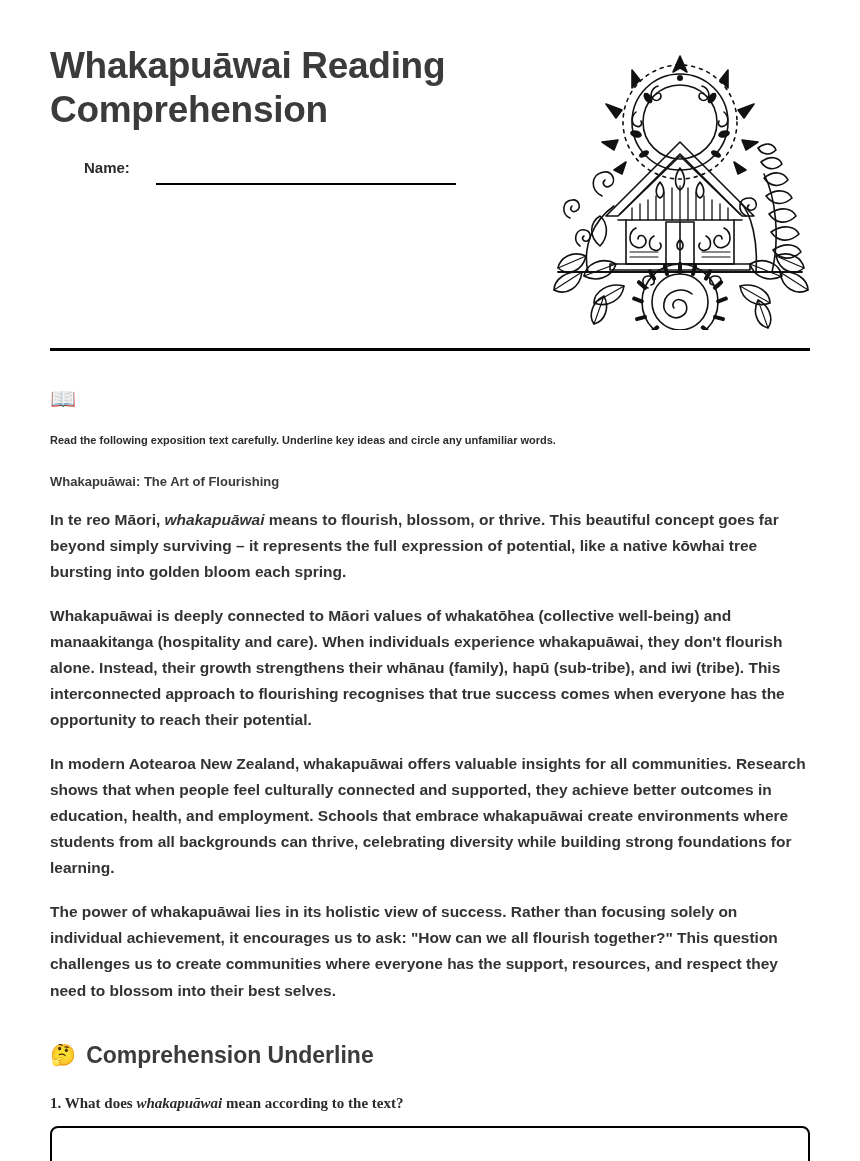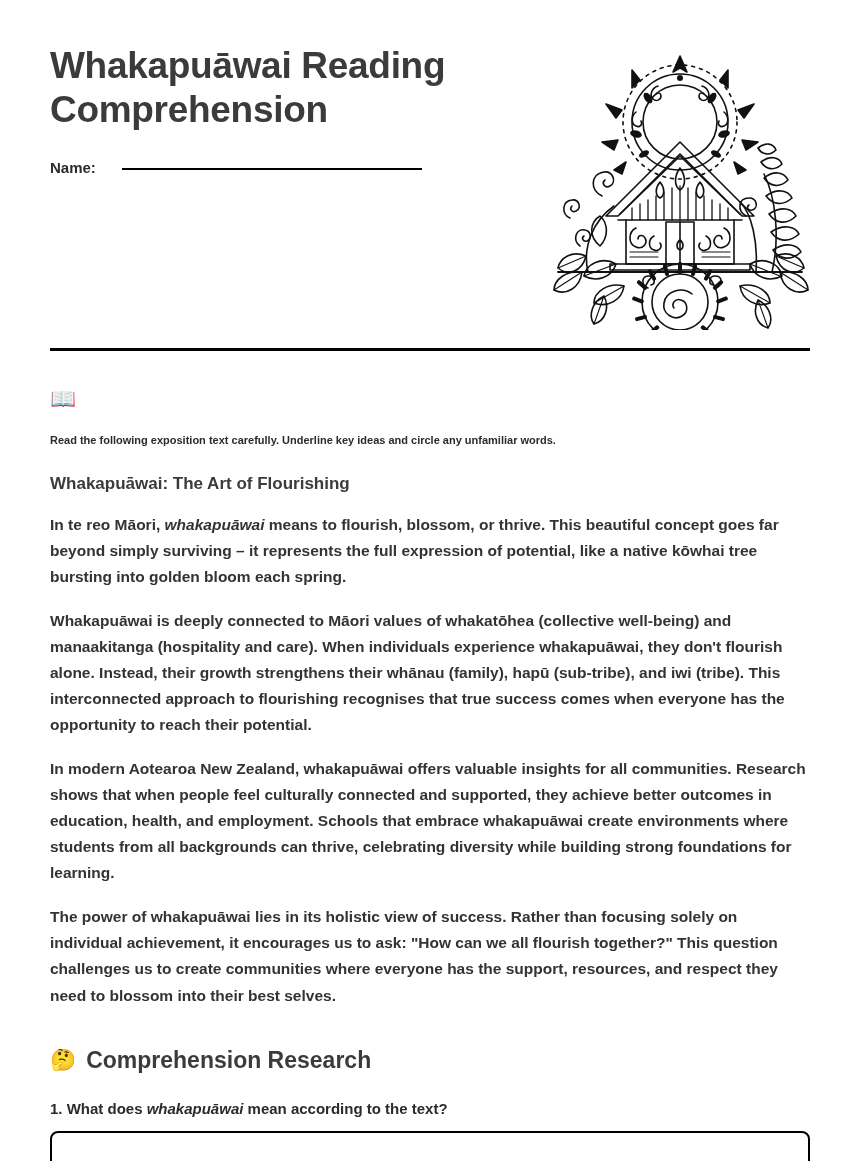--- a/index.html
+++ b/index.html
@@ -35,22 +35,23 @@
     font-size: 37px;
     line-height: 1.2;
     font-weight: bold;
     color: #3b3b3b;
     margin: 0 0 26px 0;
     letter-spacing: -0.3px;
   }
 
   .field-row {
     display: flex;
-    align-items: flex-start;
+    align-items: flex-end;
     margin-bottom: 20px;
+    margin-left: 34px;
   }
   .field-label {
     font-size: 15px;
     font-weight: bold;
     color: #2b2b2b;
     width: 72px;
     flex: 0 0 auto;
   }
   .field-line {
     width: 300px;
@@ -92,21 +93,21 @@
   }
 
   .instruction {
     font-size: 11px;
     font-weight: bold;
     color: #2b2b2b;
     margin: 24px 0 0 0;
   }
 
   .sub-heading {
-    font-size: 17px;
+    font-size: 13px;
     font-weight: bold;
     color: #3b3b3b;
     margin: 28px 0 0 0;
   }
 
   .para {
     font-size: 15.5px;
     line-height: 1.68;
     color: #333333;
     margin: 18px 0 0 0;
@@ -114,20 +115,21 @@
     font-weight: bold;
   }
   .para em { font-style: italic; }
 
   
   .question-text {
     font-size: 15px;
     font-weight: bold;
     color: #2b2b2b;
     margin: 26px 0 0 0;
+    font-family: Liberation Serif, serif;
   }
   .question-text em { font-style: italic; font-weight: bold; }
 
   .answer-box {
     margin-top: 14px;
     border: 2px solid #000000;
     border-radius: 8px;
     height: 140px;
     box-sizing: border-box;
     padding: 22px 16px 0 16px;
@@ -311,21 +313,21 @@
 
   <h3 class="sub-heading">Whakapuāwai: The Art of Flourishing</h3>
 
   <p class="para">In te reo Māori, <em>whakapuāwai</em> means to flourish, blossom, or thrive. This beautiful concept goes far beyond simply surviving – it represents the full expression of potential, like a native kōwhai tree bursting into golden bloom each spring.</p>
   <p class="para">Whakapuāwai is deeply connected to Māori values of whakatōhea (collective well-being) and manaakitanga (hospitality and care). When individuals experience whakapuāwai, they don't flourish alone. Instead, their growth strengthens their whānau (family), hapū (sub-tribe), and iwi (tribe). This interconnected approach to flourishing recognises that true success comes when everyone has the opportunity to reach their potential.</p>
   <p class="para">In modern Aotearoa New Zealand, whakapuāwai offers valuable insights for all communities. Research shows that when people feel culturally connected and supported, they achieve better outcomes in education, health, and employment. Schools that embrace whakapuāwai create environments where students from all backgrounds can thrive, celebrating diversity while building strong foundations for learning.</p>
   <p class="para">The power of whakapuāwai lies in its holistic view of success. Rather than focusing solely on individual achievement, it encourages us to ask: "How can we all flourish together?" This question challenges us to create communities where everyone has the support, resources, and respect they need to blossom into their best selves.</p>
 
   <h2 class="section-heading">
     <span class="section-emoji">🤔</span>
-    <span>Comprehension Research</span>
+    <span>Comprehension Underline</span>
   </h2>
 
   <p class="question-text">1. What does <em>whakapuāwai</em> mean according to the text?</p>
 
   <div class="answer-box">
     <div class="answer-line"></div>
   </div>
 
 </div>
 

